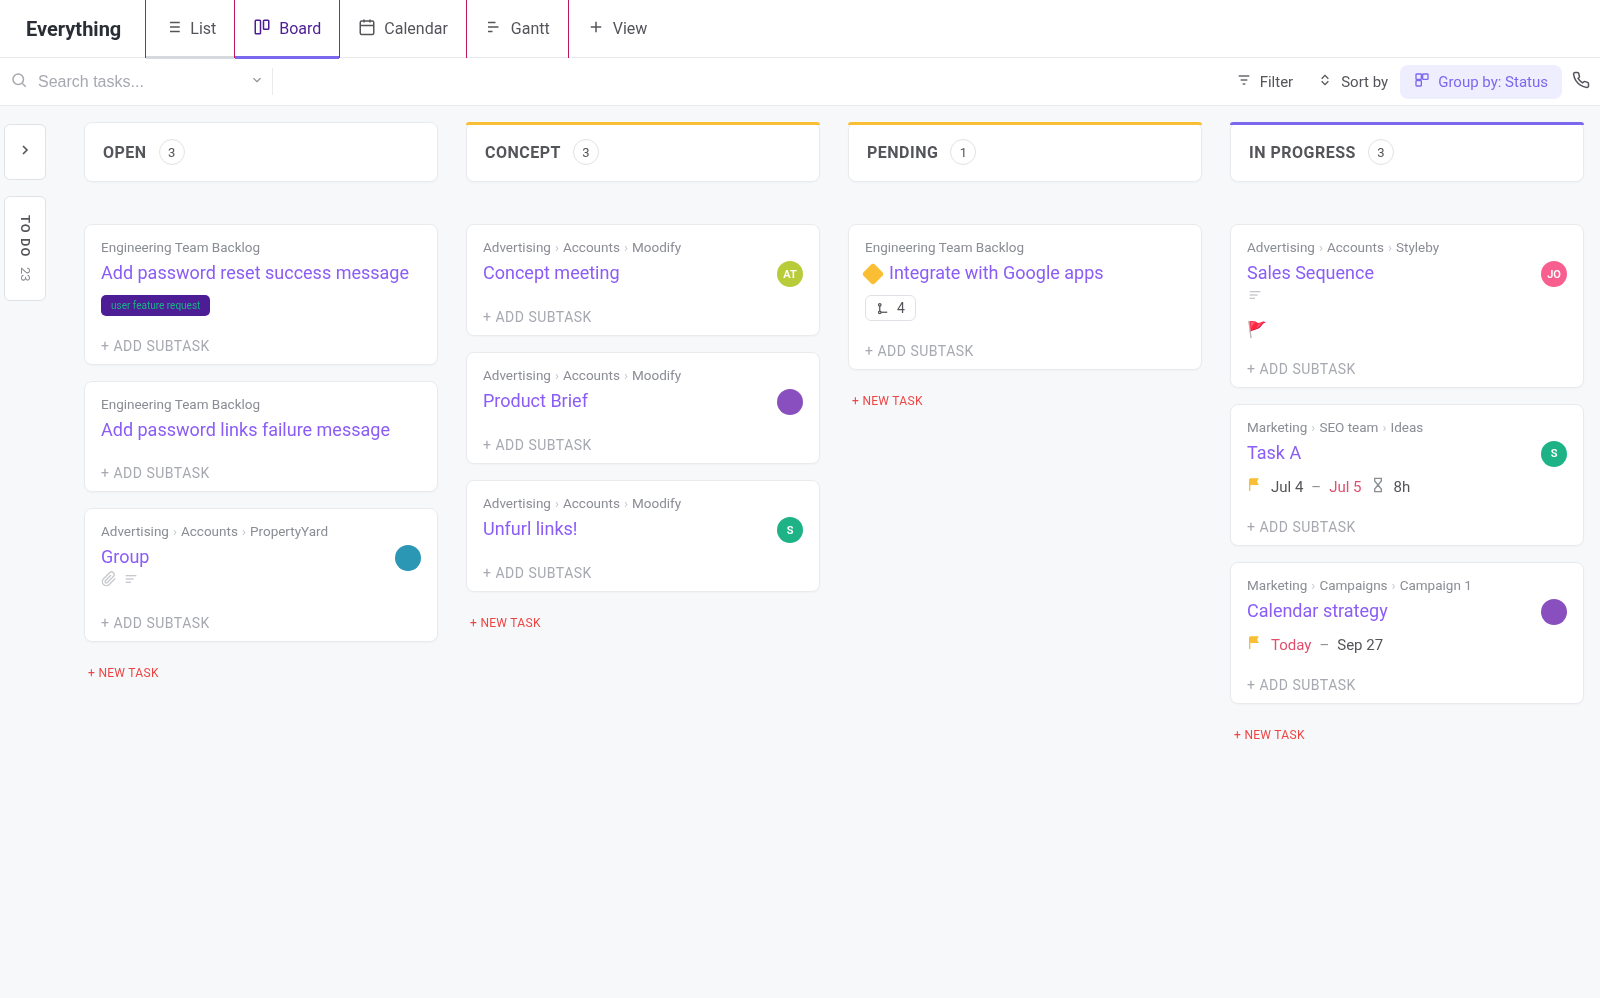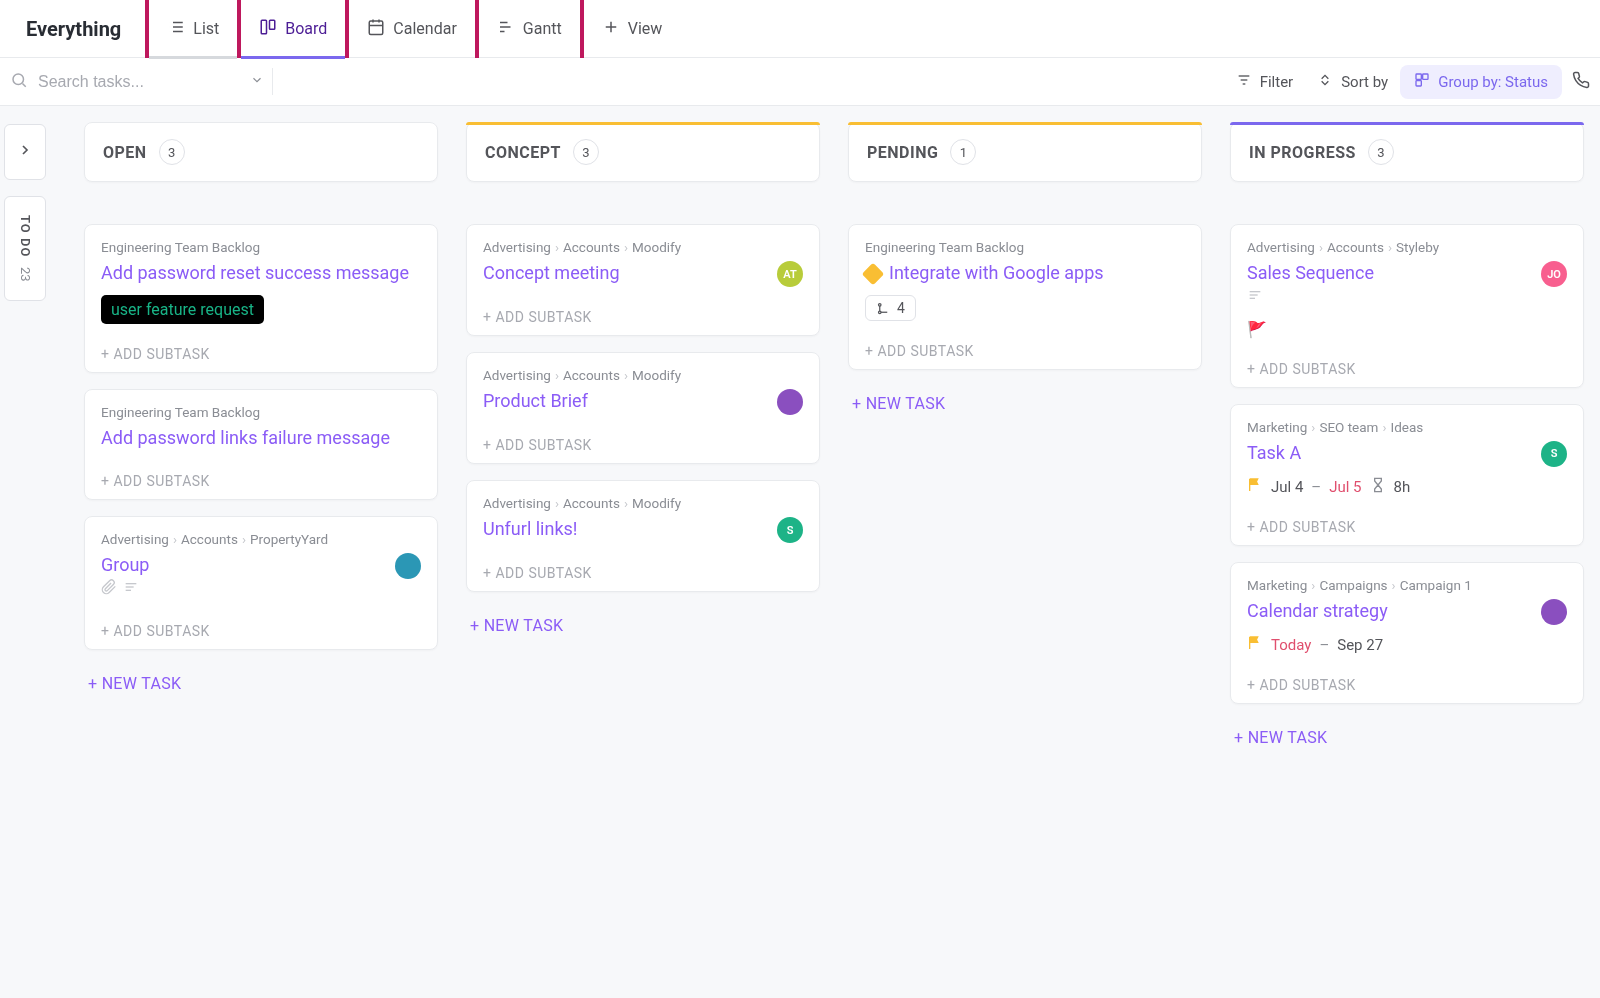--- a/index.html
+++ b/index.html
@@ -2,21 +2,21 @@
 <html><head>
 <meta charset="utf-8">
 <style>
 * { box-sizing: border-box; margin: 0; padding: 0; }
 body { font-family: -apple-system, BlinkMacSystemFont, "Segoe UI", Roboto, sans-serif; background: #fff; color: #292d34; width: 1600px; height: 998px; overflow: hidden; }
 
 
 .topbar { display: flex; align-items: center; height: 58px; padding: 0 26px; border-bottom: 1px solid #e8eaed; }
 .page-title { font-size: 20px; font-weight: 700; margin-right: 24px; }
 .view-tabs { display: flex; align-items: center; gap: 0; }
-.vt { display: flex; align-items: center; gap: 8px; padding: 0 18px; height: 58px; font-size: 16px; color: #54555a; cursor: pointer; border-left: 4px solid #be185d; }
+.vt { display: flex; align-items: center; gap: 8px; padding: 0 18px; height: 58px; font-size: 16px; color: #54555a; cursor: pointer; border-left: 1px solid #be185d; }
 .vt svg { width: 18px; height: 18px; }
 .vt.active { color: #4c1d95; position: relative; }
 .vt.active::after { content:""; position:absolute; left:0; right:0; bottom:-1px; height:3px; background:#7b68ee; }
 .vt.list-tab::after { content:""; position:absolute; left:0; right:0; bottom:-1px; height:3px; background:#d6d9dd; }
 
 
 .toolbar { display: flex; align-items: center; height: 48px; padding: 0 10px; border-bottom: 1px solid #e8eaed; }
 .search { display: flex; align-items: center; gap: 10px; color: #a7a9b0; flex: 0 0 auto; }
 .search input { border:none; outline:none; font-size:16px; color:#54555a; width: 200px; }
 .search input::placeholder { color:#a7a9b0; }
@@ -45,31 +45,31 @@
 
 .card { background:#fff; border:1px solid #e8eaed; border-radius:8px; padding:14px 16px 10px 16px; box-shadow:0 1px 2px rgba(0,0,0,0.03); }
 .crumb { font-size:13.5px; color:#8a8d94; display:flex; flex-wrap:wrap; gap:4px; align-items:center; margin-bottom:6px; }
 .crumb .sep { color:#c6c8cd; }
 .title-row { display:flex; align-items:flex-start; justify-content:space-between; gap:10px; }
 .card-title { font-size:18px; color:#8b5cf6; line-height:1.35; }
 .prio-diamond { display:inline-block; width:16px; height:16px; background:#f9be33; transform:rotate(45deg); border-radius:3px; margin-right:8px; vertical-align:middle; }
 .title-icons { display:flex; gap:6px; color:#c6c8cd; align-items:center; }
 .title-icons svg { width:16px; height:16px; }
 .avatar { width:26px; height:26px; border-radius:50%; display:flex; align-items:center; justify-content:center; font-size:11px; font-weight:600; color:#fff; flex-shrink:0; }
-.tag { display:inline-block; background:#000000; color:#18b386; font-size:16px; padding:5px 10px; border-radius:5px; margin-top:10px; }
+.tag { display:inline-block; background:#4c1d95; color:#18b386; font-size:10px; padding:5px 10px; border-radius:5px; margin-top:10px; }
 .flag { font-size:16px; }
 .meta-row { display:flex; align-items:center; gap:8px; margin-top:10px; font-size:15px; color:#54555a; }
 .meta-row .flag-y { color:#f9be33; }
 .meta-row .sep-dash { color:#8a8d94; }
 .meta-row .red { color:#e04f6e; }
 .meta-row svg { width:16px; height:16px; color:#8a8d94; }
 .sub-pill { display:inline-flex; align-items:center; gap:6px; border:1px solid #e0e2e7; border-radius:6px; padding:4px 10px; margin-top:10px; font-size:14px; color:#54555a; }
 .sub-pill svg { width:15px; height:15px; }
 .add-sub { margin-top:14px; padding-top:8px; font-size:14px; letter-spacing:0.5px; color:#a7a9b0; cursor:pointer; }
-.new-task { font-size:16px; color:#8b5cf6; cursor:pointer; padding:8px 4px; letter-spacing:0.3px; }
+.new-task { font-size:12px; color:#ef4444; cursor:pointer; padding:8px 4px; letter-spacing:0.3px; }
 </style>
 </head>
 <body>
 
 <div class="topbar">
   <div class="page-title">Everything</div>
   <div class="view-tabs">
     <div class="vt list-tab" style="position:relative">
       <span><svg viewBox="0 0 24 24" fill="none" stroke="currentColor" stroke-width="2">
             <line x1="8" y1="6" x2="21" y2="6"></line>

